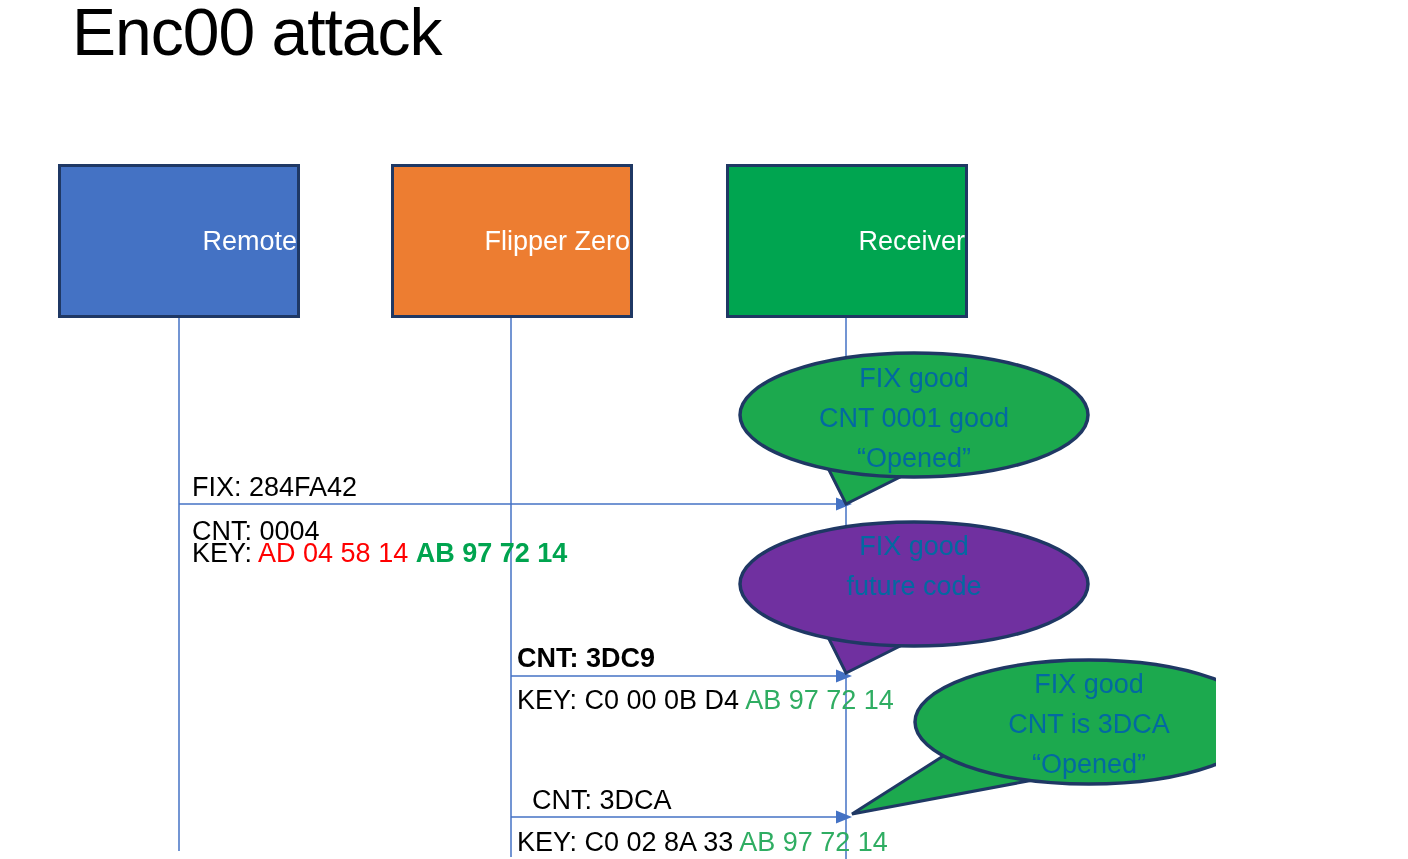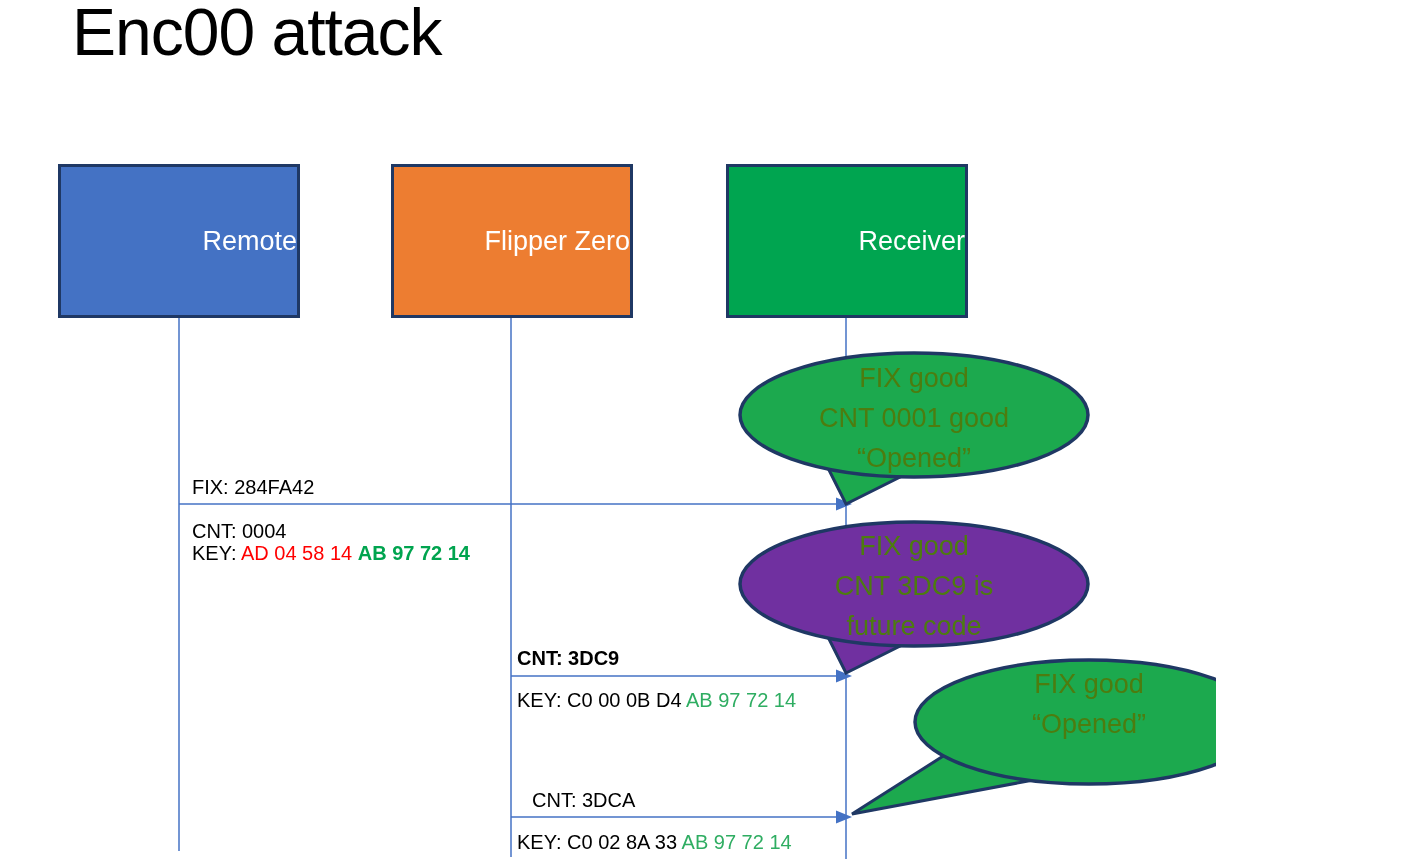--- a/index.html
+++ b/index.html
@@ -39,32 +39,32 @@
     justify-content: flex-end;
     color: #ffffff;
     font-size: 27px;
     white-space: nowrap;
   }
   #actor-remote   { left: 58px;  background: #4472C4; }
   #actor-flipper  { left: 391px; background: #ED7D31; }
   #actor-receiver { left: 726px; background: #00A550; }
   .msg {
     position: absolute;
-    font-size: 20px;
+    font-size: 27px;
     color: #000000;
     white-space: nowrap;
     line-height: 34px;
   }
   .seg-red        { color: #FF0000; }
   .seg-green-bold { color: #00A44F; font-weight: bold; }
   .seg-green      { color: #2FAD62; }
   .callout-text {
     position: absolute;
     width: 348px;
-    color: #4d7c0f;
+    color: #0369a1;
     font-size: 27px;
     line-height: 40px;
     text-align: center;
     white-space: nowrap;
   }
   #callout-text-1 { left: 740px; top: 358px; }
   #callout-text-2 { left: 740px; top: 526px; }
   #callout-text-3 { left: 915px; top: 664px; }
 </style>
 </head>
@@ -139,21 +139,21 @@
     <span>KEY: C0 02 8A 33 </span><span class="seg-green">AB 97 72 14</span>
   </div>
 
   <div class="callout-text" id="callout-text-1">
     <div>FIX good</div>
     <div>CNT 0001 good</div>
     <div>“Opened”</div>
   </div>
   <div class="callout-text" id="callout-text-2">
     <div>FIX good</div>
-    <div>CNT 3DC9 is</div>
     <div>future code</div>
   </div>
   <div class="callout-text" id="callout-text-3">
     <div>FIX good</div>
+    <div>CNT is 3DCA</div>
     <div>“Opened”</div>
   </div>
 
 </div>
 
 </body></html>

